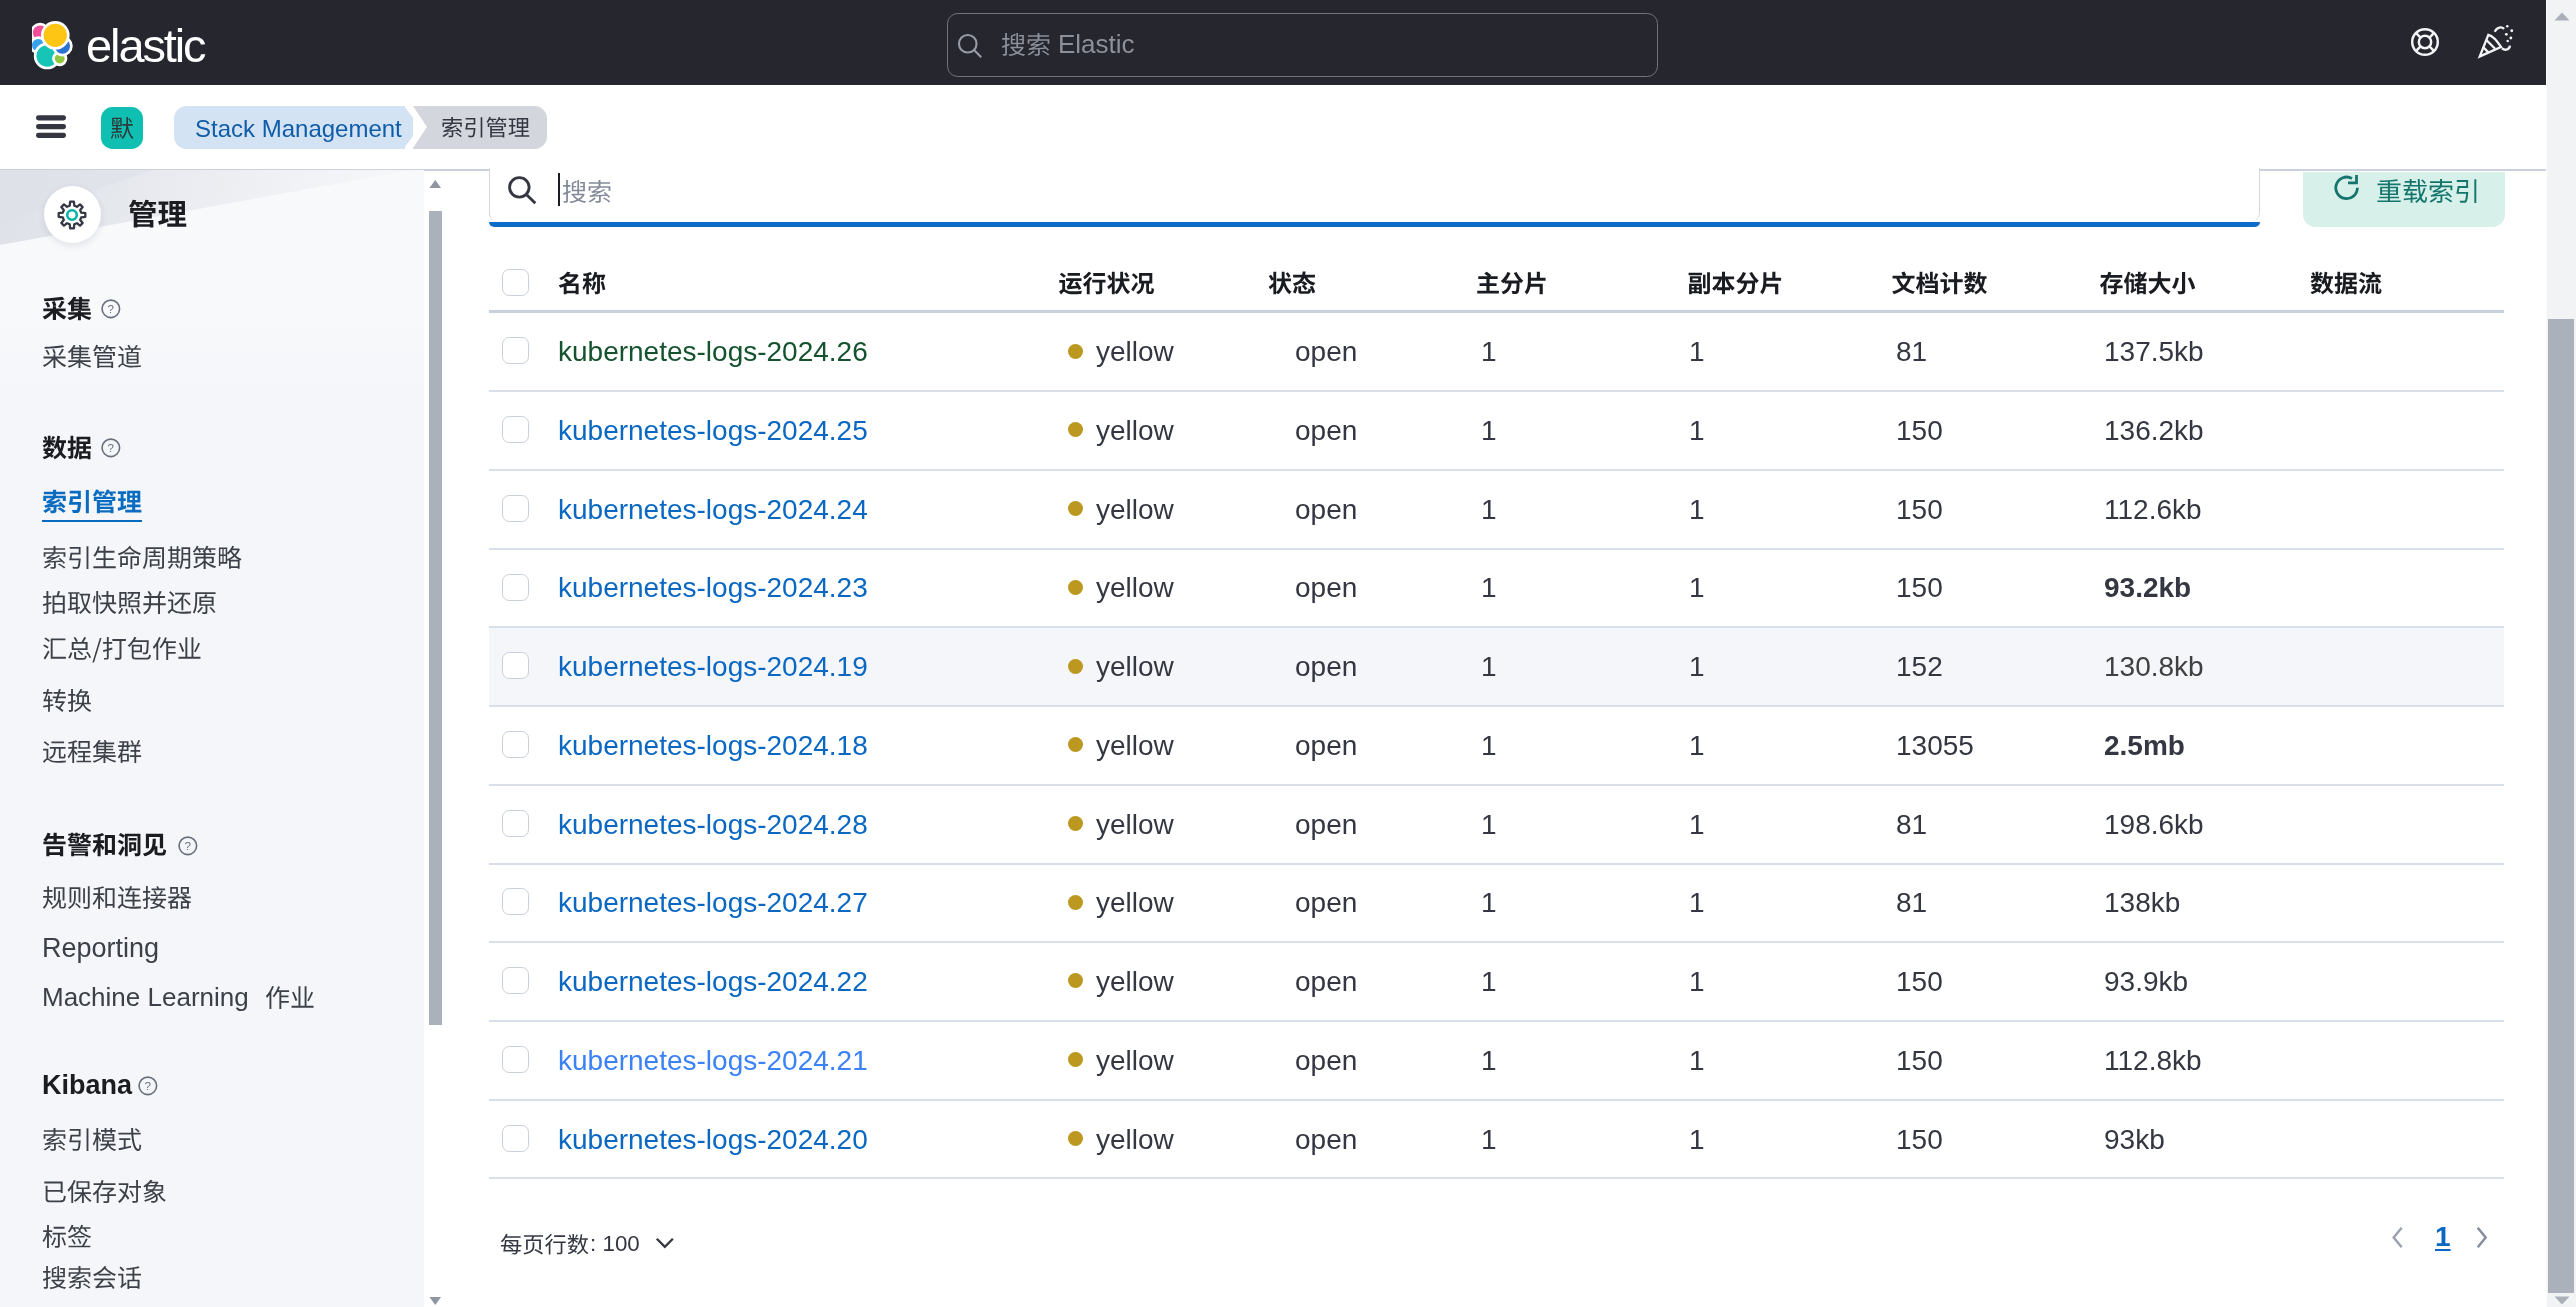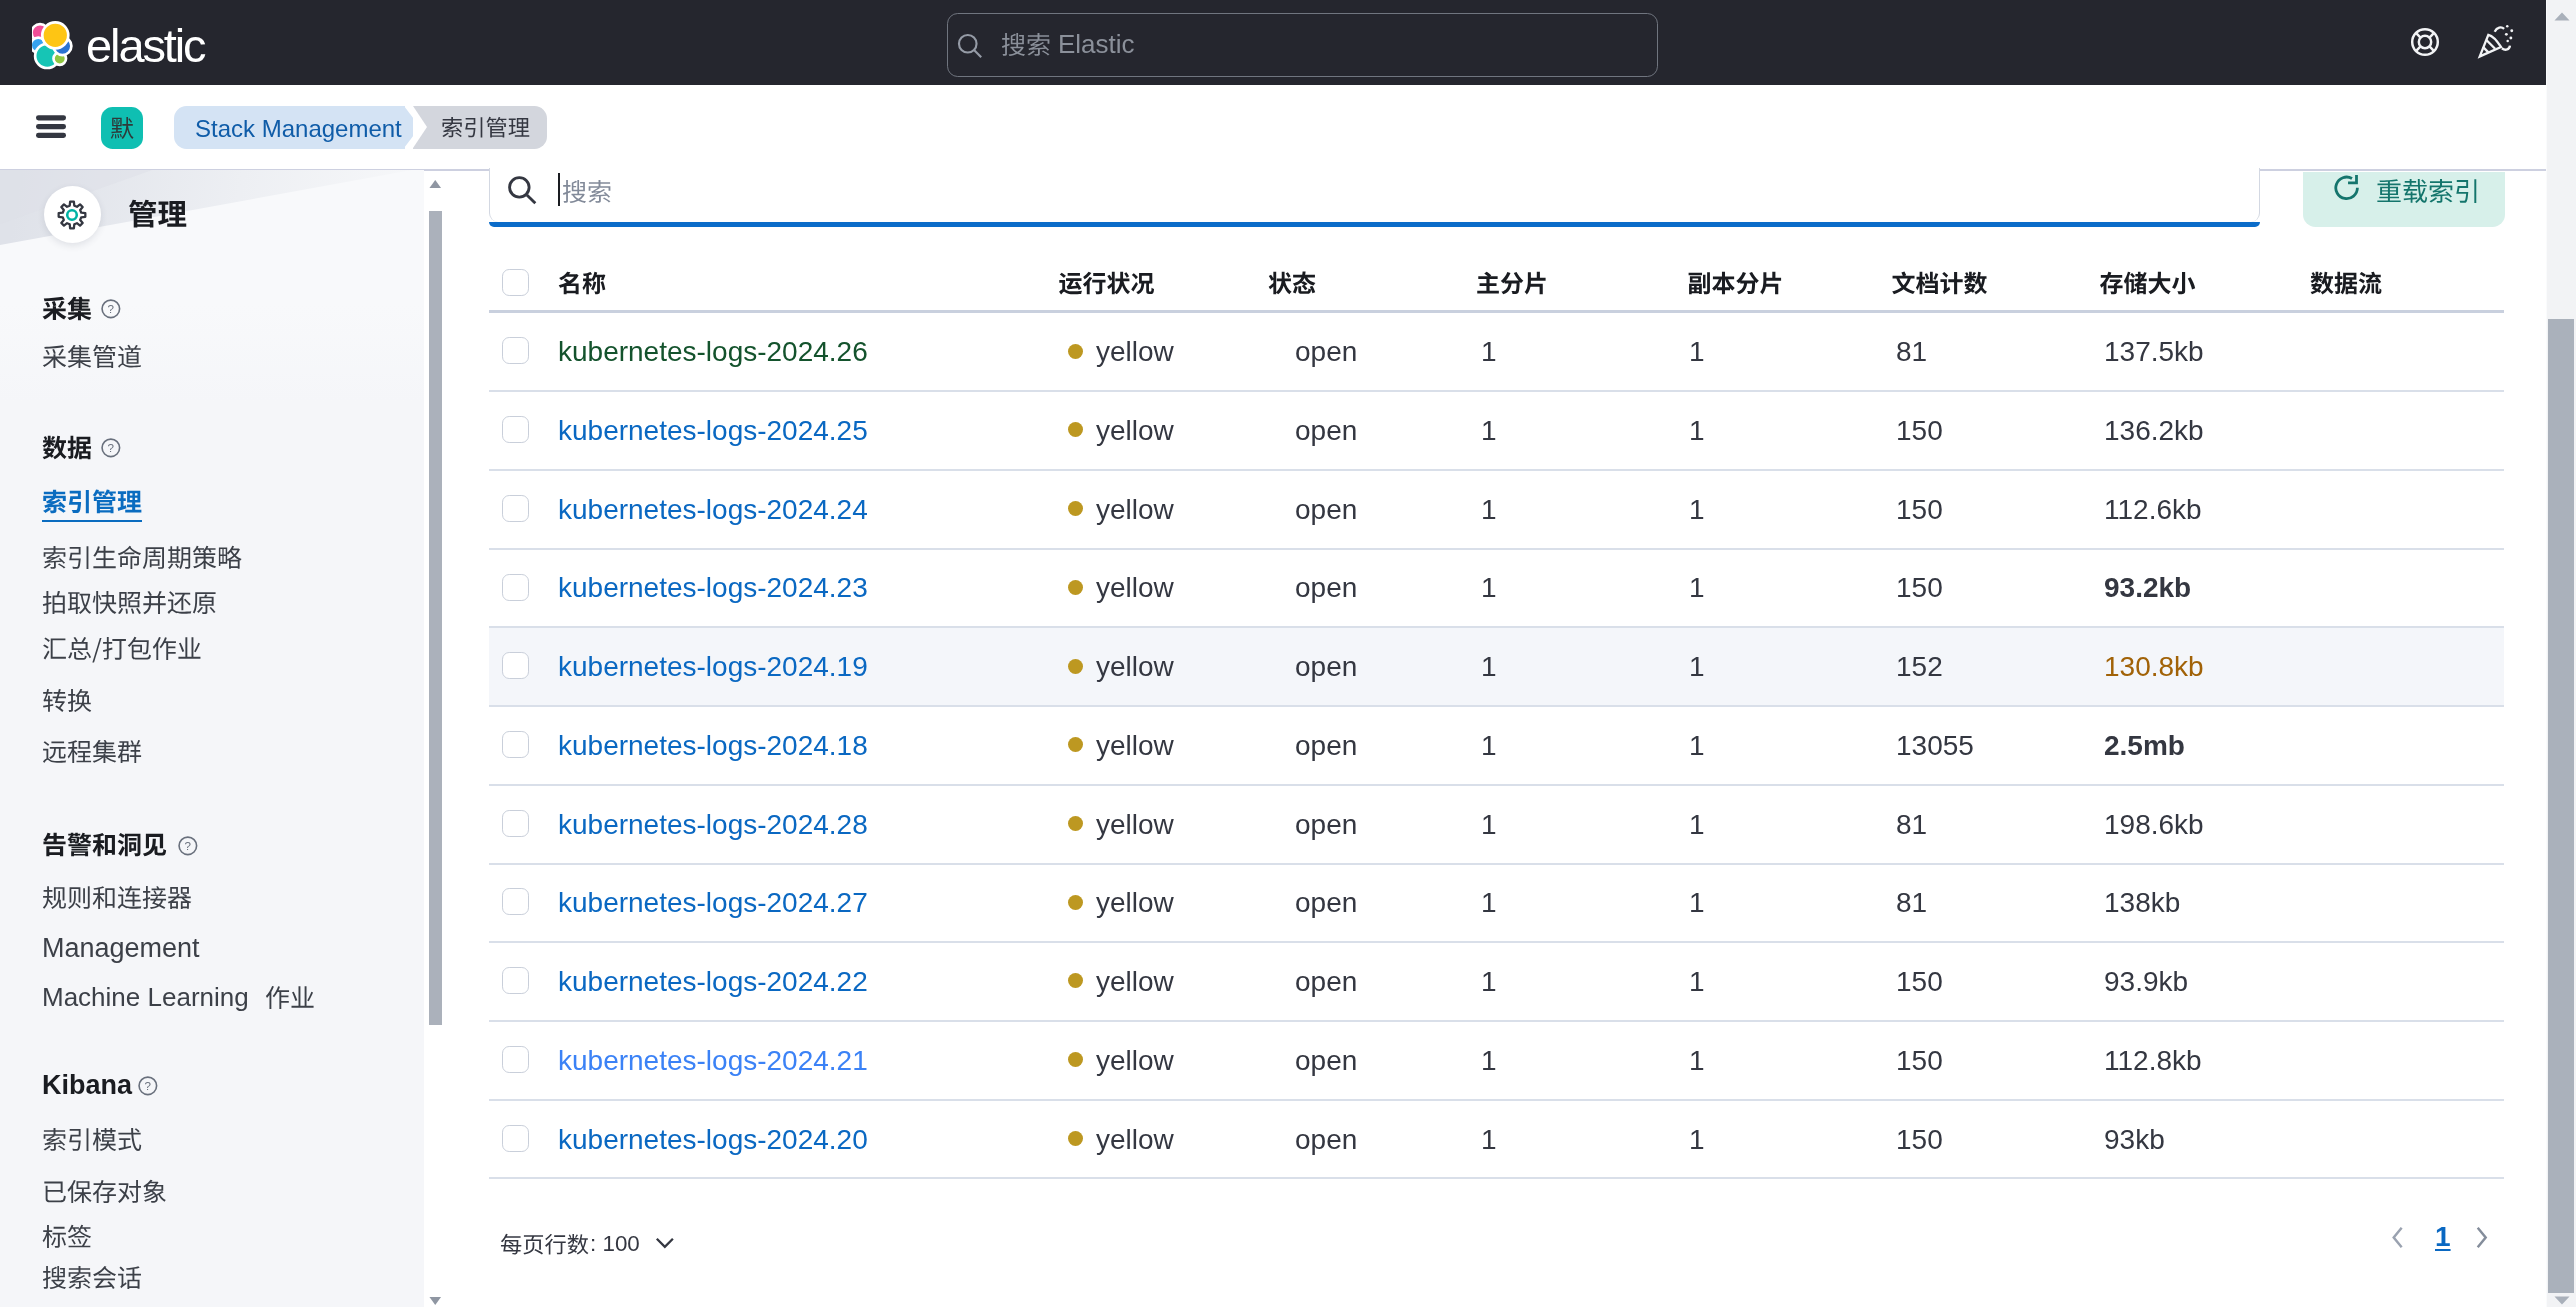--- a/index.html
+++ b/index.html
@@ -194,21 +194,21 @@
 <div style="position:absolute;left:42px;top:885px;"><svg width="150" height="25" style="overflow:visible;" viewBox="0 0 168.0 28">
       <g fill="#3c4048" transform="translate(0 24.6) scale(0.028000 -0.028000)">
         <path transform="translate(0 0)" d="M476 791V259H548V725H824V259H899V791ZM208 830V674H65V604H208V505L207 442H43V371H204C194 235 158 83 36 -17C54 -30 79 -55 90 -70C185 15 233 126 256 239C300 184 359 107 383 67L435 123C411 154 310 275 269 316L275 371H428V442H278L279 506V604H416V674H279V830ZM652 640V448C652 293 620 104 368 -25C383 -36 406 -64 415 -79C568 0 647 108 686 217V27C686 -40 711 -59 776 -59H857C939 -59 951 -19 959 137C941 141 916 152 898 166C894 27 889 1 857 1H786C761 1 753 8 753 35V290H707C718 344 722 398 722 447V640Z"></path>
         <path transform="translate(1000 0)" d="M322 114C385 63 465 -10 503 -55L551 0C512 43 431 112 369 161ZM103 786V179H173V718H462V182H535V786ZM834 833V26C834 7 826 1 807 1C788 0 725 -1 654 2C666 -20 678 -53 682 -75C774 -75 829 -73 863 -61C894 -48 908 -25 908 26V833ZM647 750V151H718V750ZM280 650V366C280 229 255 78 45 -25C59 -37 83 -65 91 -81C315 28 351 211 351 364V650Z"></path>
         <path transform="translate(2000 0)" d="M531 747V-35H604V47H827V-28H903V747ZM604 119V675H827V119ZM439 831C351 795 193 765 60 747C68 730 78 704 81 687C134 693 191 701 247 711V544H50V474H228C182 348 102 211 26 134C39 115 58 86 67 64C132 133 198 248 247 366V-78H321V363C364 306 420 230 443 192L489 254C465 285 358 411 321 449V474H496V544H321V726C384 739 442 754 489 772Z"></path>
         <path transform="translate(3000 0)" d="M83 792C134 735 196 658 223 609L285 651C255 699 193 775 141 829ZM248 501H45V431H176V117C133 99 82 52 30 -9L86 -82C132 -12 177 52 208 52C230 52 264 16 306 -12C378 -58 463 -69 593 -69C694 -69 879 -63 950 -58C952 -35 964 5 974 26C873 15 720 6 596 6C479 6 391 13 325 56C290 78 267 98 248 110ZM376 408C385 417 420 423 468 423H622V286H316V216H622V32H699V216H941V286H699V423H893L894 493H699V616H622V493H458C488 545 517 606 545 670H923V736H571L602 819L524 840C515 805 503 770 490 736H324V670H464C440 612 417 565 406 546C386 510 369 485 352 481C360 461 373 424 376 408Z"></path>
         <path transform="translate(4000 0)" d="M456 635C485 595 515 539 528 504L588 532C575 566 543 619 513 659ZM160 839V638H41V568H160V347C110 332 64 318 28 309L47 235L160 272V9C160 -4 155 -8 143 -8C132 -8 96 -8 57 -7C66 -27 76 -59 78 -77C136 -78 173 -75 196 -63C220 -51 230 -31 230 10V295L329 327L319 397L230 369V568H330V638H230V839ZM568 821C584 795 601 764 614 735H383V669H926V735H693C678 766 657 803 637 832ZM769 658C751 611 714 545 684 501H348V436H952V501H758C785 540 814 591 840 637ZM765 261C745 198 715 148 671 108C615 131 558 151 504 168C523 196 544 228 564 261ZM400 136C465 116 537 91 606 62C536 23 442 -1 320 -14C333 -29 345 -57 352 -78C496 -57 604 -24 682 29C764 -8 837 -47 886 -82L935 -25C886 9 817 44 741 78C788 126 820 186 840 261H963V326H601C618 357 633 388 646 418L576 431C562 398 544 362 524 326H335V261H486C457 215 427 171 400 136Z"></path>
         <path transform="translate(5000 0)" d="M196 730H366V589H196ZM622 730H802V589H622ZM614 484C656 468 706 443 740 420H452C475 452 495 485 511 518L437 532V795H128V524H431C415 489 392 454 364 420H52V353H298C230 293 141 239 30 198C45 184 64 158 72 141L128 165V-80H198V-51H365V-74H437V229H246C305 267 355 309 396 353H582C624 307 679 264 739 229H555V-80H624V-51H802V-74H875V164L924 148C934 166 955 194 972 208C863 234 751 288 675 353H949V420H774L801 449C768 475 704 506 653 524ZM553 795V524H875V795ZM198 15V163H365V15ZM624 15V163H802V15Z"></path>
       </g>
     </svg></div>
-<div style="position:absolute;left:42px;top:938px;font-size:27px;line-height:20px;color:#3c4048;font-weight:400;letter-spacing:0px;white-space:nowrap;">Management</div>
+<div style="position:absolute;left:42px;top:938px;font-size:27px;line-height:20px;color:#3c4048;font-weight:400;letter-spacing:0px;white-space:nowrap;">Reporting</div>
 <div style="position:absolute;left:42px;top:988px;font-size:26px;line-height:19px;color:#3c4048;font-weight:400;letter-spacing:0px;white-space:nowrap;">Machine Learning </div>
 <div style="position:absolute;left:265px;top:985px;"><svg width="50" height="25" style="overflow:visible;" viewBox="0 0 56.0 28">
       <g fill="#3c4048" transform="translate(0 24.6) scale(0.028000 -0.028000)">
         <path transform="translate(0 0)" d="M526 828C476 681 395 536 305 442C322 430 351 404 363 391C414 447 463 520 506 601H575V-79H651V164H952V235H651V387H939V456H651V601H962V673H542C563 717 582 763 598 809ZM285 836C229 684 135 534 36 437C50 420 72 379 80 362C114 397 147 437 179 481V-78H254V599C293 667 329 741 357 814Z"></path>
         <path transform="translate(1000 0)" d="M854 607C814 497 743 351 688 260L750 228C806 321 874 459 922 575ZM82 589C135 477 194 324 219 236L294 264C266 352 204 499 152 610ZM585 827V46H417V828H340V46H60V-28H943V46H661V827Z"></path>
       </g>
     </svg></div>
 <div style="position:absolute;left:42px;top:1075px;font-size:27px;line-height:20px;color:#1a1c21;font-weight:700;letter-spacing:0px;white-space:nowrap;">Kibana</div>
 <svg class="a" style="left:138px;top:1076px" width="19.7" height="19.7" viewBox="0 0 22 22">
     <circle cx="11" cy="11" r="9.8" fill="none" stroke="#69707d" stroke-width="1.8"></circle>
@@ -381,21 +381,21 @@
 <div style="position:absolute;left:2104px;top:578px;font-size:28px;line-height:20.5px;color:#343741;font-weight:700;letter-spacing:0px;white-space:nowrap;">93.2kb</div>
 <div class="a" style="left:489px;top:705px;width:2015px;height:1.8px;background:#d9dfe9;"></div>
 <div class="a" style="left:502px;top:652px;width:27px;height:27px;border:1.8px solid #c9cfda;border-radius:7.2px;background:#fff;"></div>
 <div style="position:absolute;left:558px;top:657px;font-size:28px;line-height:20.5px;color:#0a68c2;font-weight:500;letter-spacing:0px;white-space:nowrap;">kubernetes-logs-2024.19</div>
 <div class="a" style="left:1068px;top:659px;width:15px;height:15px;border-radius:50%;background:#bd9821;"></div>
 <div style="position:absolute;left:1096px;top:657px;font-size:28px;line-height:20.5px;color:#343741;font-weight:400;letter-spacing:0px;white-space:nowrap;">yellow</div>
 <div style="position:absolute;left:1295px;top:657px;font-size:28px;line-height:20.5px;color:#343741;font-weight:400;letter-spacing:0px;white-space:nowrap;">open</div>
 <div style="position:absolute;left:1481px;top:657px;font-size:28px;line-height:20.5px;color:#343741;font-weight:400;letter-spacing:0px;white-space:nowrap;">1</div>
 <div style="position:absolute;left:1689px;top:657px;font-size:28px;line-height:20.5px;color:#343741;font-weight:400;letter-spacing:0px;white-space:nowrap;">1</div>
 <div style="position:absolute;left:1896px;top:657px;font-size:28px;line-height:20.5px;color:#343741;font-weight:400;letter-spacing:0px;white-space:nowrap;">152</div>
-<div style="position:absolute;left:2104px;top:657px;font-size:28px;line-height:20.5px;color:#a16207;font-weight:400;letter-spacing:0px;white-space:nowrap;text-align:center;">130.8kb</div>
+<div style="position:absolute;left:2104px;top:657px;font-size:28px;line-height:20.5px;color:#404040;font-weight:400;letter-spacing:0px;white-space:nowrap;text-align:center;">130.8kb</div>
 <div class="a" style="left:489px;top:784px;width:2015px;height:1.8px;background:#d9dfe9;"></div>
 <div class="a" style="left:502px;top:731px;width:27px;height:27px;border:1.8px solid #c9cfda;border-radius:7.2px;background:#fff;"></div>
 <div style="position:absolute;left:558px;top:736px;font-size:28px;line-height:20.5px;color:#0a68c2;font-weight:500;letter-spacing:0px;white-space:nowrap;">kubernetes-logs-2024.18</div>
 <div class="a" style="left:1068px;top:737px;width:15px;height:15px;border-radius:50%;background:#bd9821;"></div>
 <div style="position:absolute;left:1096px;top:736px;font-size:28px;line-height:20.5px;color:#343741;font-weight:400;letter-spacing:0px;white-space:nowrap;">yellow</div>
 <div style="position:absolute;left:1295px;top:736px;font-size:28px;line-height:20.5px;color:#343741;font-weight:400;letter-spacing:0px;white-space:nowrap;">open</div>
 <div style="position:absolute;left:1481px;top:736px;font-size:28px;line-height:20.5px;color:#343741;font-weight:400;letter-spacing:0px;white-space:nowrap;">1</div>
 <div style="position:absolute;left:1689px;top:736px;font-size:28px;line-height:20.5px;color:#343741;font-weight:400;letter-spacing:0px;white-space:nowrap;">1</div>
 <div style="position:absolute;left:1896px;top:736px;font-size:28px;line-height:20.5px;color:#343741;font-weight:400;letter-spacing:0px;white-space:nowrap;">13055</div>
 <div style="position:absolute;left:2104px;top:736px;font-size:28px;line-height:20.5px;color:#343741;font-weight:700;letter-spacing:0px;white-space:nowrap;">2.5mb</div>

